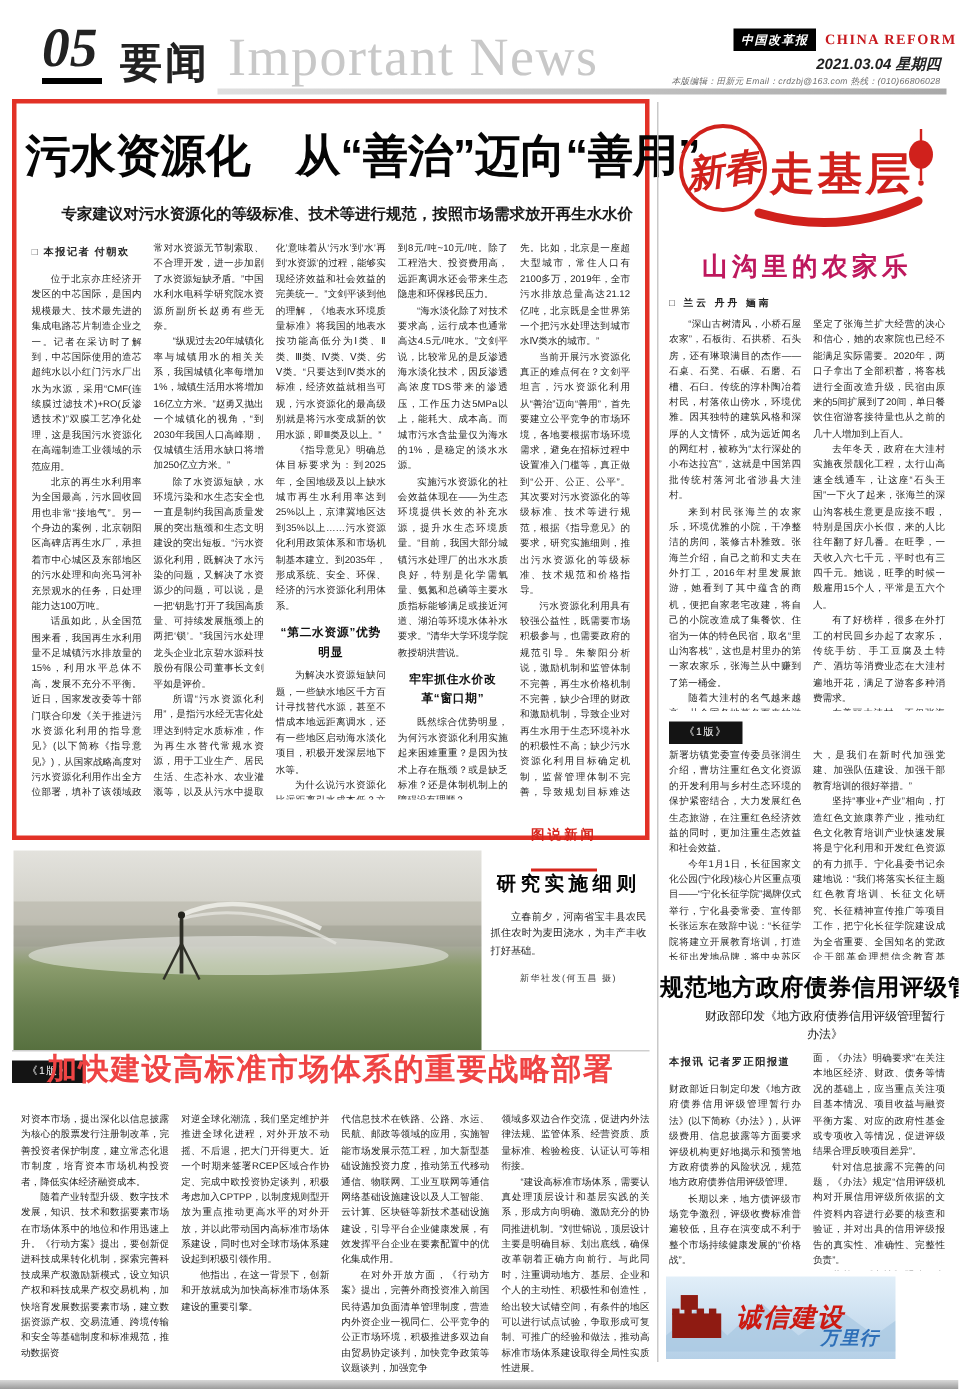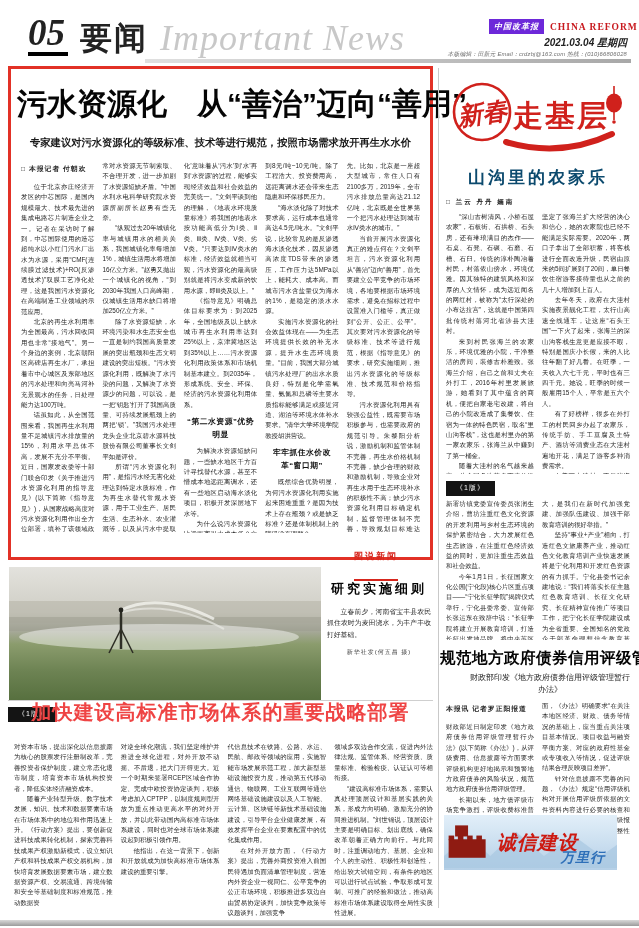--- a/index.html
+++ b/index.html
@@ -2,66 +2,66 @@
 <html><head>
 <meta charset="utf-8">
 <style>
   * { box-sizing: border-box; margin: 0; padding: 0; }
   html,body { width: 639px; height: 928px; background:#ffffff; }
   body { position: relative; font-family: "Liberation Sans", "DejaVu Sans", sans-serif; color:#222; overflow: hidden; }
 
   
   .hdr-left { position:absolute; left:28px; top:14px; display:flex; align-items:flex-end; gap:12px; white-space:nowrap; }
   .pgnum { font-family:"Liberation Serif", serif; font-style:italic; font-weight:bold; font-size:37px; line-height:1; border-bottom:4px solid #000; padding:0 3px 1px 0; }
-  .sec-cn { font-size:32px; font-weight:900; line-height:1.05; letter-spacing:2px; }
-  .sec-en { font-family:"Liberation Serif", serif; font-style:italic; font-size:36px; line-height:1; color:#c8c8c8; letter-spacing:1px; }
+  .sec-cn { font-size:28px; font-weight:900; line-height:1.05; letter-spacing:2px; }
+  .sec-en { font-family:"Liberation Serif", serif; font-size:36px; line-height:1; color:#c8c8c8; letter-spacing:1px; }
   .mast-row { position:absolute; left:489px; top:19px; display:flex; align-items:center; gap:6px; }
-  .mast-logo { background:#6d28d9; color:#fff; font-family:"Liberation Serif", serif; font-style:italic; font-weight:bold; font-size:8px; padding:2px 5px; letter-spacing:1px; white-space:nowrap; }
+  .mast-logo { background:#000000; color:#fff; font-family:"Liberation Serif", serif; font-style:italic; font-weight:bold; font-size:8px; padding:2px 5px; letter-spacing:1px; white-space:nowrap; }
   .mast-en { color:#c8191e; font-family:"Liberation Serif", serif; font-weight:bold; font-size:9.5px; letter-spacing:1px; white-space:nowrap; }
   .date-line { position:absolute; right:12px; top:36px; font-size:10px; font-weight:bold; font-style:italic; }
   .editor-line { position:absolute; right:12px; top:50px; font-size:5.8px; color:#6e6e6e; font-style:italic; letter-spacing:.2px; }
   .hdr-rule { position:absolute; left:145px; top:59px; width:486px; height:4px; background:linear-gradient(to right,#e0e0e0,#a8a8a8); }
 
   
   .cols { display:flex; overflow:hidden; }
   .ncol { flex:1; text-align:justify; font-size:6.4px; line-height:1.62; color:#262626; }
   .ncol p { text-indent:2em; }
   .ncol p.cont { text-indent:0; }
   .ncol p.byline { text-indent:0; font-weight:bold; font-size:6.8px; letter-spacing:1px; margin:2px 0 8px; }
   .ncol h4.chead { font-size:7.8px; font-weight:800; text-align:center; margin:6px 0 5px; letter-spacing:.5px; color:#111; }
 
   
   .lead-box { position:absolute; left:8px; top:66px; width:425px; height:494px; border:3px solid #e23126; background:#fff; }
   .lead-box h1 { margin:15px 6px 0; font-size:30px; font-weight:900; text-align:center; letter-spacing:0; white-space:nowrap; color:#050505; }
-  .lead-sub { margin:11px 8px 0; font-size:10.3px; font-weight:600; text-align:center; color:#1a1a1a; }
+  .lead-sub { margin:11px 8px 0; font-size:10.3px; font-weight:600; text-align:right; color:#1a1a1a; }
   .lead-cols { margin:11px 10px 0; gap:8px; height:372px;justify-content:space-between; }
 
   
   .photo { position:absolute; left:9px; top:567px; width:312px; height:133px; overflow:hidden;
            background:linear-gradient(180deg,#e3e2dd 0%,#cfcec5 34%,#a7a99a 48%,#8b9c6d 58%,#6d8353 78%,#57703f 100%); }
   .photo svg { display:block; width:100%; height:100%; }
   .pic-label { position:absolute; left:354px; top:550px; color:#d7261d; font-weight:800; font-size:9px; letter-spacing:2px; border-bottom:2px solid #d7261d; padding-bottom:16px; }
   .cap-panel { position:absolute; left:327px; top:580px; width:104px; }
   .cap-title { font-size:13px; font-weight:900; text-align:center; letter-spacing:3px; margin-bottom:8px; color:#050505; }
   .cap-text { font-size:6.8px; line-height:1.68; text-align:justify; text-indent:2em; color:#262626; }
   .cap-credit { font-size:6px; margin-top:8px; text-align:center; letter-spacing:1px; color:#3a3a3a; }
 
   
   .v-rule { position:absolute; left:438px; top:68px; width:1px; height:840px; background:#c9c9c9; }
   .spring-logo { position:absolute; left:446px; top:74px; width:184px; height:86px; }
-  .spring-hl { position:absolute; left:446px; top:166px; width:184px; font-size:17px; font-weight:900; text-align:center; letter-spacing:3px; color:#0c4a6e; }
+  .spring-hl { position:absolute; left:446px; top:166px; width:184px; font-size:17px; font-weight:900; text-align:center; letter-spacing:3px; color:#be185d; }
   .spring-by { position:absolute; left:446px; top:198px; width:92px; font-size:6.5px; font-weight:bold; letter-spacing:2px; }
   .spring-cols { position:absolute; left:446px; top:212px; width:184px; height:262px; gap:8px; }
   .cont-tag { position:absolute; background:#141414; color:#fff; font-size:7px; padding:2px 10px 3px; letter-spacing:1px; }
   .tag-right { left:446px; top:481px; }
   .cont-cols { position:absolute; left:446px; top:499px; width:184px; height:141px; gap:8px; }
   .bond-hl { position:absolute; left:440px; top:648px; width:192px; font-size:15.5px; font-weight:900; text-align:center; letter-spacing:.5px; white-space:nowrap; color:#050505; }
   .bond-sub { position:absolute; left:468px; top:672px; width:164px; font-size:8px; line-height:1.5; text-align:center; color:#1a1a1a; }
   .bond-cols { position:absolute; left:446px; top:701px; width:184px; height:146px; gap:8px; }
-  .integrity { position:absolute; left:444px; top:815px; width:173px; height:55px; background:linear-gradient(180deg,#e2eff9 0%,#c7dcee 60%,#b5d0e7 100%); }
+  .integrity { position:absolute; left:444px; top:851px; width:153px; height:55px; background:linear-gradient(180deg,#e2eff9 0%,#c7dcee 60%,#b5d0e7 100%); }
   .integrity svg { display:block; width:100%; height:100%; }
 
   
   .bot-rule { position:absolute; left:8px; top:700px; width:425px; height:1px; background:#cfcfcf; }
   .tag-bottom { left:8px; top:707px; }
   .market-hl { position:absolute; left:8px; top:699px; width:425px; text-align:center; font-size:20px; font-weight:900; letter-spacing:1px; white-space:nowrap; color:#ef4444; }
   .market-cols { position:absolute; left:14px; top:742px; width:419px; height:174px; gap:8px; }
   .bot-bar { position:absolute; left:0; top:920px; width:639px; height:6px; background:linear-gradient(180deg,#d9d9d9,#9b9b9b); }
 </style>
 </head>

